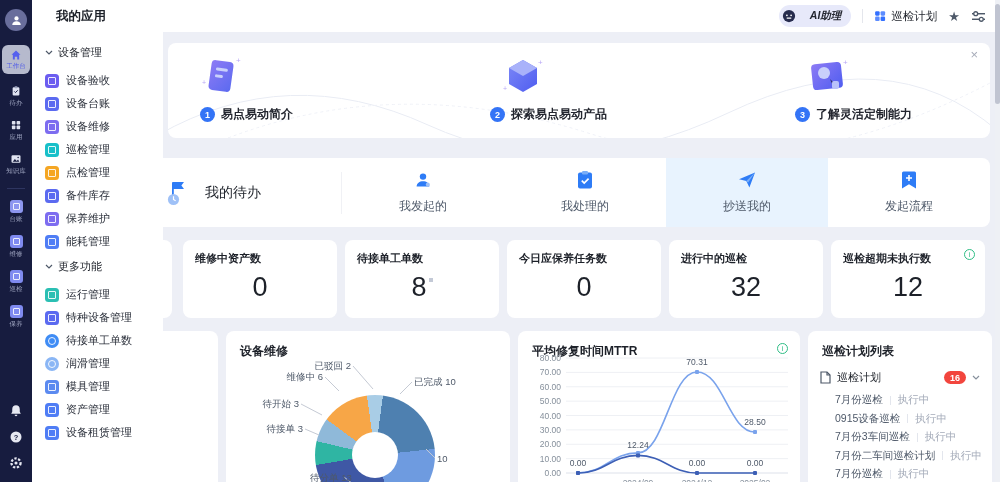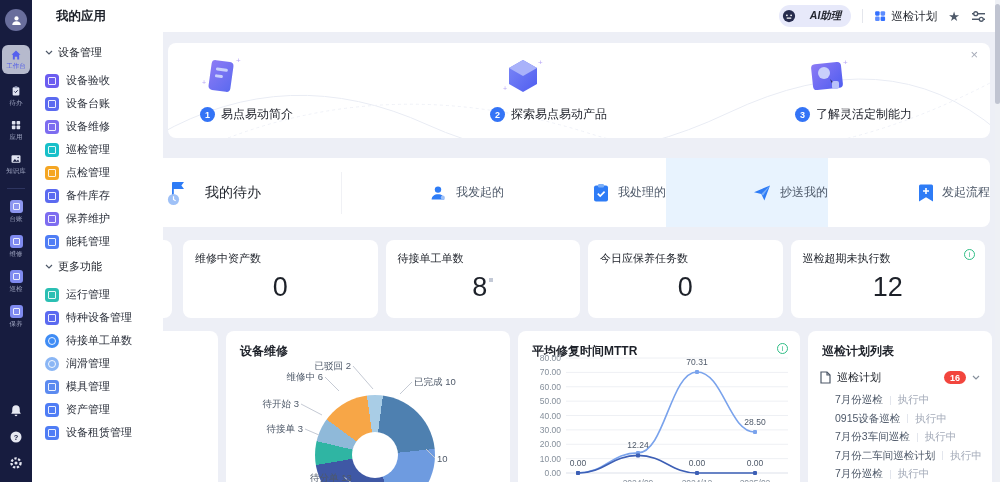--- a/index.html
+++ b/index.html
@@ -46,38 +46,38 @@
   .s-item .lb{font-size:11px;color:#2a2f3a;white-space:nowrap}
   .chev{color:#4e5969}
   
   .main{position:absolute;left:163px;top:32px;width:837px;height:450px;overflow:hidden}
   .banner{position:absolute;left:5px;top:11px;width:822px;height:95px;background:#fff;
           border-radius:8px;overflow:hidden}
   .close{position:absolute;right:12px;top:4px;font-size:13px;color:#a6abb8}
   .step{position:absolute;bottom:15px;display:flex;align-items:center;gap:6px}
   .step-num{width:15px;height:15px;border-radius:50%;background:#3474f6;color:#fff;font-size:9px;
             font-weight:bold;display:flex;align-items:center;justify-content:center}
-  .step-lb{font-size:12px;color:#23262f;font-weight:400}
+  .step-lb{font-size:12px;color:#23262f;font-weight:700}
   .b-icon{position:absolute;top:12px}
   .tabs-card{position:absolute;left:-8px;top:126px;width:835px;height:69px;background:#fff;
              border-radius:8px;display:flex;align-items:center;overflow:hidden}
   .todo-head{display:flex;align-items:center;gap:12px;padding-left:14px;width:186px;box-sizing:border-box}
   .todo-title{font-size:14px;color:#1d2129;font-weight:500}
   .v-div{width:1px;height:42px;background:#f0f1f5}
   .tab-cells{flex:1;display:flex;height:100%}
-  .tab-cell{flex:1;display:flex;flex-direction:row;align-items:center;justify-content:flex-end;gap:8px}
+  .tab-cell{flex:1;display:flex;flex-direction:column;align-items:center;justify-content:center;gap:8px}
   .tab-cell.active{background:#e8f3fe}
   .tab-lb{font-size:12px;color:#4e5969}
   
   .stats{position:absolute;left:0;top:208px;width:822px;height:78px}
   .sliver{position:absolute;left:0;top:0;width:9px;height:78px;background:#fff;border-radius:0 8px 8px 0}
   .stat-cards{position:absolute;left:20px;top:0;width:802px;display:flex;gap:8px}
   .stat{flex:1;background:#fff;border-radius:8px;padding:11px 12px;box-sizing:border-box;
         position:relative;height:78px}
-  .stat .lb{font-size:11px;font-weight:400;color:#1d2129;white-space:nowrap}
+  .stat .lb{font-size:11px;font-weight:700;color:#1d2129;white-space:nowrap}
   .stat .val{text-align:center;font-size:27px;color:#1d2129;margin-top:6px;font-weight:500}
   .sup-dot{display:inline-block;width:4px;height:4px;background:#c3c9d6;vertical-align:14px;margin-left:2px}
   .g-info{position:absolute;right:10px;top:9px;width:11px;height:11px;border:1.3px solid #2ebd85;
           border-radius:50%;color:#2ebd85;font-size:7.5px;line-height:10px;text-align:center;box-sizing:border-box}
   .g-info.inline{position:absolute;right:12px;top:12px}
   
   .charts{position:absolute;left:0;top:299px;width:837px;height:170px}
   .sliver2{position:absolute;left:0;top:0;width:55px;height:170px;background:#fff;border-radius:0 8px 8px 0}
   .card{position:absolute;top:0;background:#fff;border-radius:8px;height:175px;overflow:hidden}
   .donut-card{left:63px;width:284px}
@@ -405,20 +405,24 @@
         <div class="lb">维修中资产数</div>
         <div class="val">0</div>
       </div>
       <div class="stat">
         <div class="lb">待接单工单数</div>
         <div class="val"><span>8</span><span class="sup-dot"></span></div>
       </div>
       <div class="stat">
         <div class="lb">今日应保养任务数</div>
         <div class="val">0</div>
+      </div>
+      <div class="stat">
+        <div class="lb">进行中的巡检</div>
+        <div class="val">32</div>
       </div>
       <div class="stat">
         <div class="lb">巡检超期未执行数</div>
         <div class="val">12</div>
         <span class="g-info">i</span>
       </div>
     </div>
   </div>
 
   <div class="charts">

